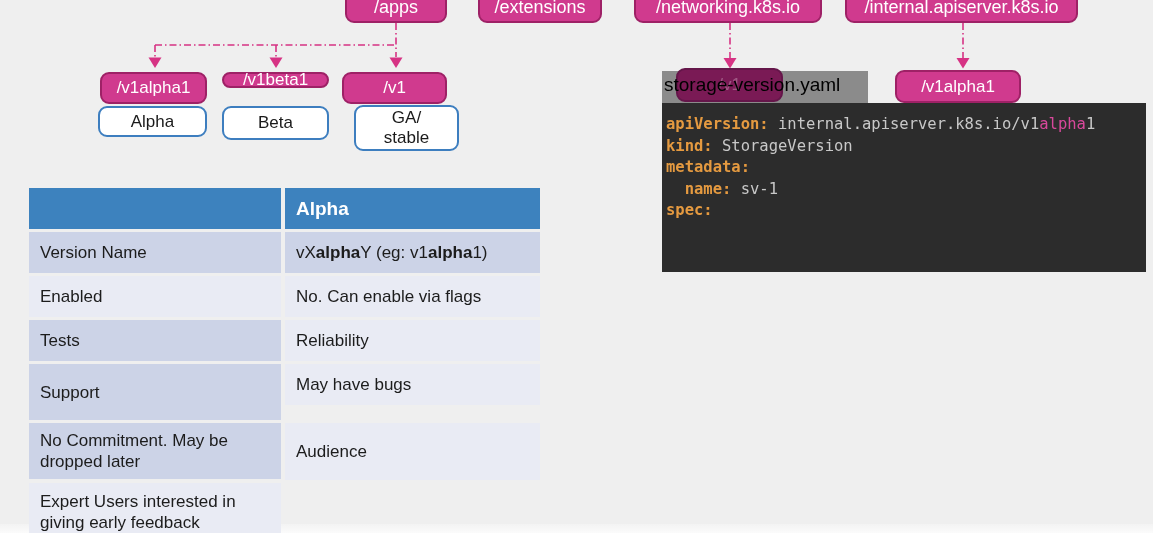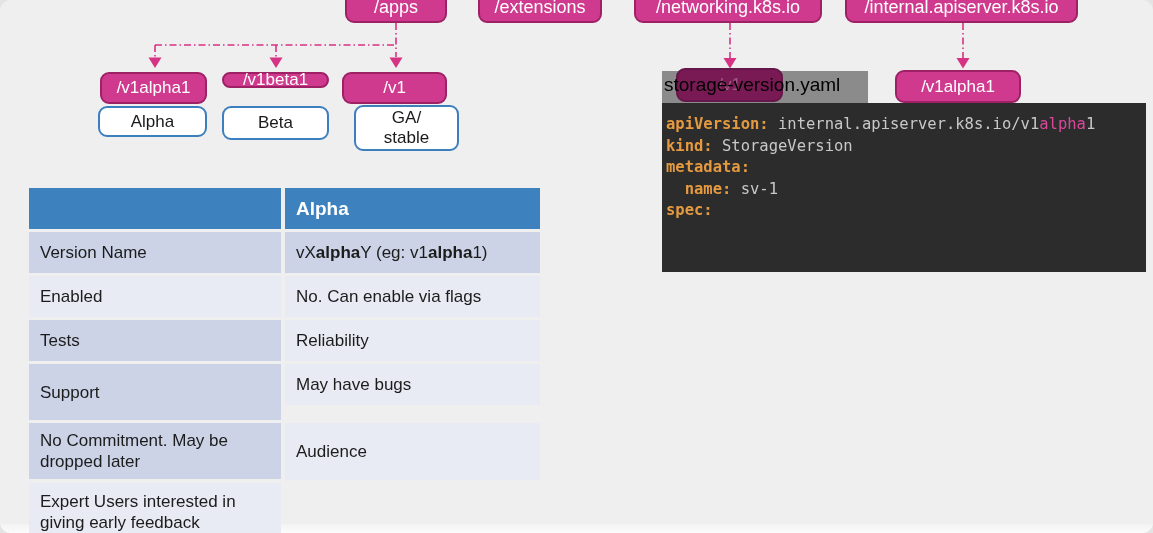--- a/index.html
+++ b/index.html
@@ -1,20 +1,19 @@
 <!DOCTYPE html>
 <html style="--badge-pink: #d03a8e; --badge-border: #9e2166; --badge-dark: #7a1a55; --connector-pink: #d63384; --stage-border-blue: #3d7ebf; --table-header-blue: #3d82be; --table-row-dark: #ccd3e7; --table-row-light: #e9ebf4; --code-bg: #2c2c2c; --code-key-orange: #e59a40; --code-value-gray: #c8c8c8; --code-highlight-pink: #d8489b; --tab-gray: #8b8b8b;"><head>
 <meta charset="utf-8">
 <style>
   html,body { margin:0; padding:0; background:#e4e4e4; }
   .slide {
     position:relative; width:1153px; height:533px; overflow:hidden;
     background:#efefef;
     font-family:"Liberation Sans", sans-serif;
-    border-radius:11px;
   }
   .bottom-strip {
     position:absolute; left:0; right:0; bottom:0; height:9px;
     background:linear-gradient(#f3f3f3,#fbfbfb);
   }
   
   .pill {
     position:absolute; box-sizing:border-box;
     background:var(--badge-pink); border:2px solid var(--badge-border);
     border-radius:9px; color:#fff; z-index:2;

